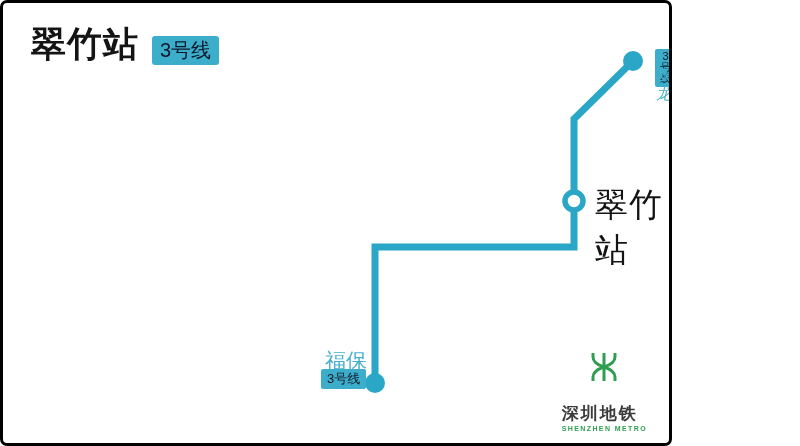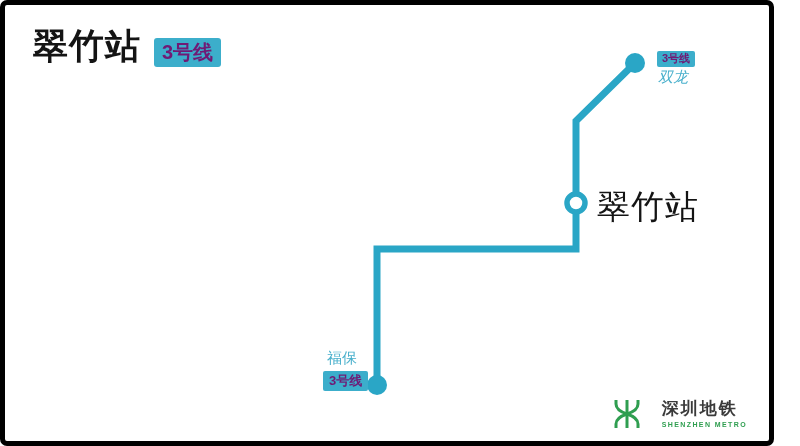--- a/index.html
+++ b/index.html
@@ -3,56 +3,56 @@
 <meta charset="utf-8">
 <style>
   :root{
     --line:#2aa6c6; --badge:#3caecb; --label_teal:#49b0cc;
     --ink:#141414; --logo_green:#2f9e50; --logo_ink:#3a3a3a;
   }
   *{box-sizing:border-box; margin:0; padding:0;}
   html,body{background:#ffffff;}
   body{font-family:"Liberation Sans","DejaVu Sans",sans-serif;}
   .card{
-    position:relative; width:774px; height:446px;
-    background:#ffffff; border:5px solid #000000; border-radius:7px;
+    position:relative; width:672px; height:446px;
+    background:#ffffff; border:3px solid #000000; border-radius:7px;
     overflow:hidden;
   }
   .line-svg{position:absolute; left:0; top:0;}
   .metro-line{stroke:var(--line); fill:none; stroke-width:7;}
   .terminus-dot{fill:var(--line);}
   .station-ring{fill:#ffffff; stroke:var(--line); stroke-width:5.5;}
 
   .page-title{
     position:absolute; left:28px; top:18px;
     font-size:35px; font-weight:900; color:var(--ink); letter-spacing:1px;
   }
   .badge{
     position:absolute; display:inline-block;
-    background:var(--badge); color:#701a75; font-weight:700;
+    background:var(--badge); color:#0f172a; font-weight:400;
     border-radius:3px; line-height:1; text-align:center;
   }
   .badge-title{left:149px; top:33px; font-size:20px; padding:4px 8px 5px;}
   .badge-small-top{left:652px; top:46px; font-size:11px; padding:2px 5px 3px; border-radius:2px;}
   .badge-small-bottom{left:318px; top:366px; font-size:13px; padding:3px 6px 4px; border-radius:2px;}
 
   .terminus-name{
     position:absolute; color:var(--label_teal); font-weight:500;
   }
   .terminus-name-top{left:653px; top:63px; font-size:15px;font-style:italic;}
-  .terminus-name-bottom{left:322px; top:344px; font-size:15px;text-align:center;}
+  .terminus-name-bottom{left:322px; top:344px; font-size:21px;text-align:center;}
 
   .station-label{
     position:absolute; left:592px; top:180px;
     font-size:33px; font-weight:500; color:var(--ink); letter-spacing:1px;
   }
 
   .logo{
     position:absolute; right:22px; bottom:10px;
-    display:flex; align-items:center; gap:21px;
+    display:flex; align-items:center; gap:21px;flex-direction:column;
   }
   .logo-glyph{display:block;}
   .logo-glyph path{stroke:var(--logo_green); fill:none; stroke-width:3;}
   .logo-text{display:flex; flex-direction:column; line-height:1.1;}
   .logo-cn{font-size:17px; font-weight:600; color:var(--logo_ink); letter-spacing:2px;}
   .logo-en{font-size:7px; font-weight:700; color:var(--logo_green); letter-spacing:1.4px; margin-top:2px;}
 </style>
 </head>
 <body>
 

